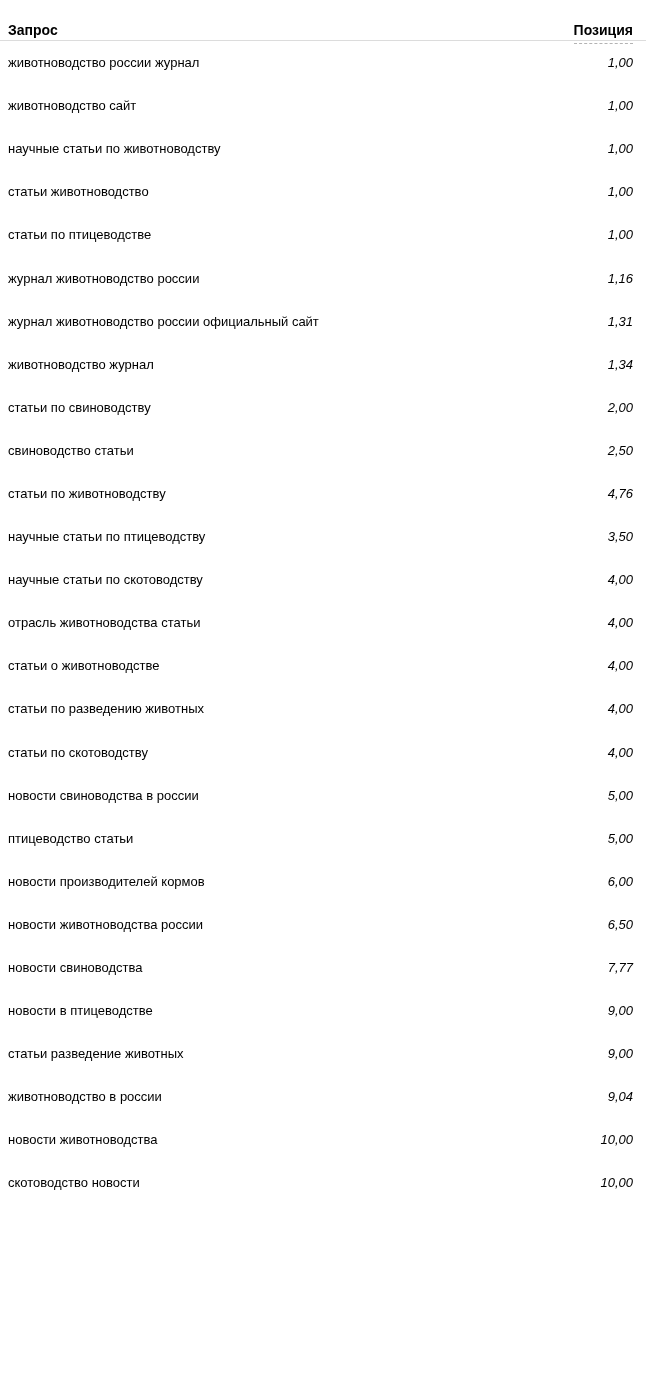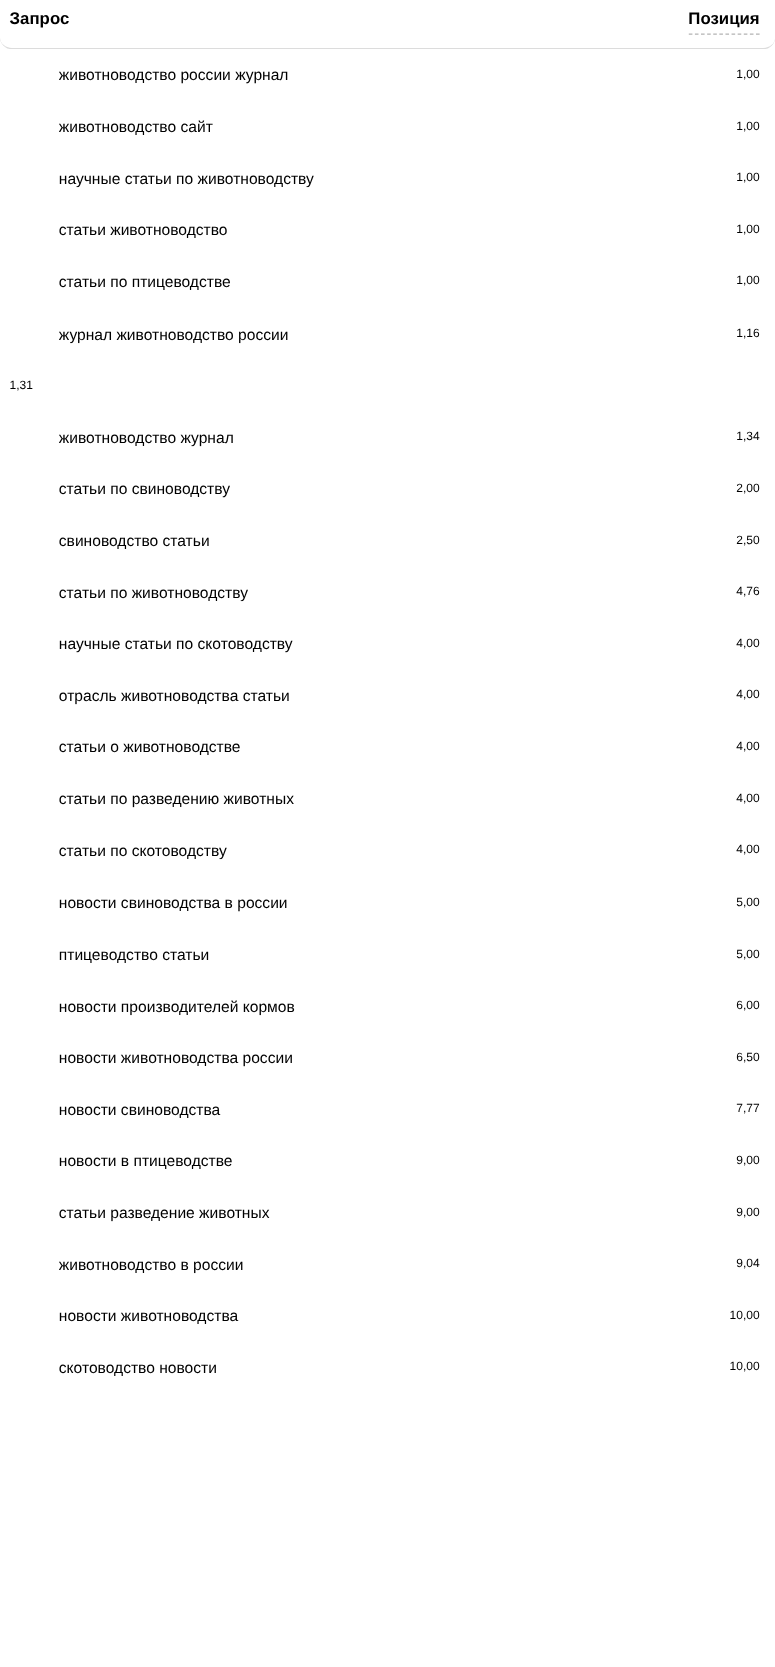--- a/index.html
+++ b/index.html
@@ -16,23 +16,22 @@
   }
   .table {
     width: 100%;
   }
   .header-row {
     display: flex;
     justify-content: space-between;
     align-items: flex-start;
     box-sizing: border-box;
     height: 41px;
-    padding: 7px 13px 0 8px;
+    padding: 22px 13px 0 8px;
     border-bottom: 1px solid #dcdcdc;
-    border-radius: 10px;
   }
   .header-cell {
     font-size: 14px;
     font-weight: bold;
     color: #000000;
     line-height: 17px;
     white-space: nowrap;
   }
   .header-cell.sortable {
     border-bottom: 1px dashed #b3b3b3;
@@ -51,27 +50,27 @@
     height: 43.1px;
     padding: 0 13px 0 8px;
   }
   .query-cell {
     font-size: 13px;
     color: #000000;
     white-space: nowrap;
     overflow: hidden;
     text-overflow: ellipsis;
     padding-right: 16px;
-    margin-left: 41px;
   }
   .position-cell {
-    font-size: 10px;
+    font-size: 13px;
     color: #000000;
     white-space: nowrap;
     text-align: right;
+    font-style: italic;
   }
 </style>
 </head>
 <body>
 
 <div class="table">
   <div class="header-row">
     <span class="header-cell">Запрос</span>
     <span class="header-cell sortable">Позиция</span>
   </div>
@@ -101,20 +100,21 @@
     <span class="position-cell">1,00</span>
   </div>
 
 
   <div class="row">
     <span class="query-cell">журнал животноводство россии</span>
     <span class="position-cell">1,16</span>
   </div>
 
   <div class="row">
+    <span class="query-cell">журнал животноводство россии официальный сайт</span>
     <span class="position-cell">1,31</span>
   </div>
 
   <div class="row">
     <span class="query-cell">животноводство журнал</span>
     <span class="position-cell">1,34</span>
   </div>
 
 
 
@@ -126,20 +126,24 @@
   <div class="row">
     <span class="query-cell">свиноводство статьи</span>
     <span class="position-cell">2,50</span>
   </div>
 
   <div class="row">
     <span class="query-cell">статьи по животноводству</span>
     <span class="position-cell">4,76</span>
   </div>
 
+  <div class="row">
+    <span class="query-cell">научные статьи по птицеводству</span>
+    <span class="position-cell">3,50</span>
+  </div>
 
   <div class="row">
     <span class="query-cell">научные статьи по скотоводству</span>
     <span class="position-cell">4,00</span>
   </div>
 
   <div class="row">
     <span class="query-cell">отрасль животноводства статьи</span>
     <span class="position-cell">4,00</span>
   </div>

